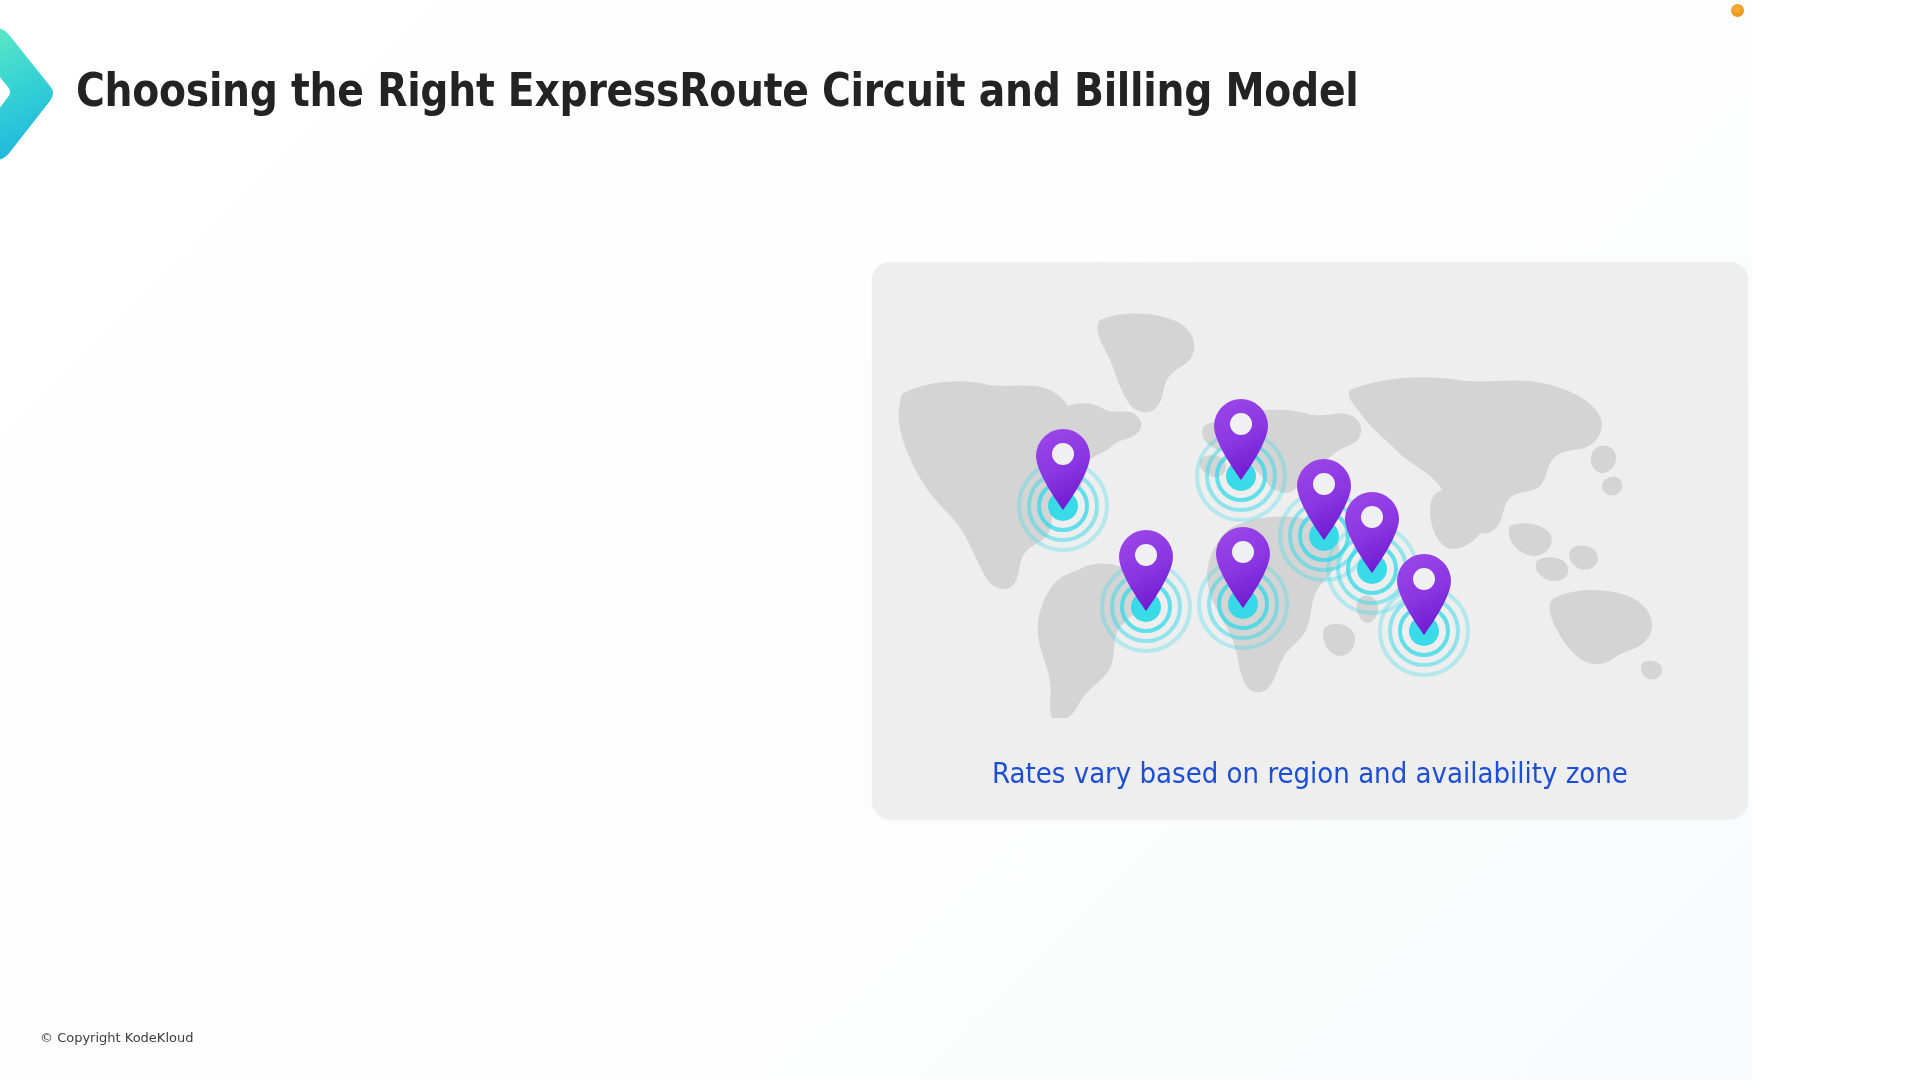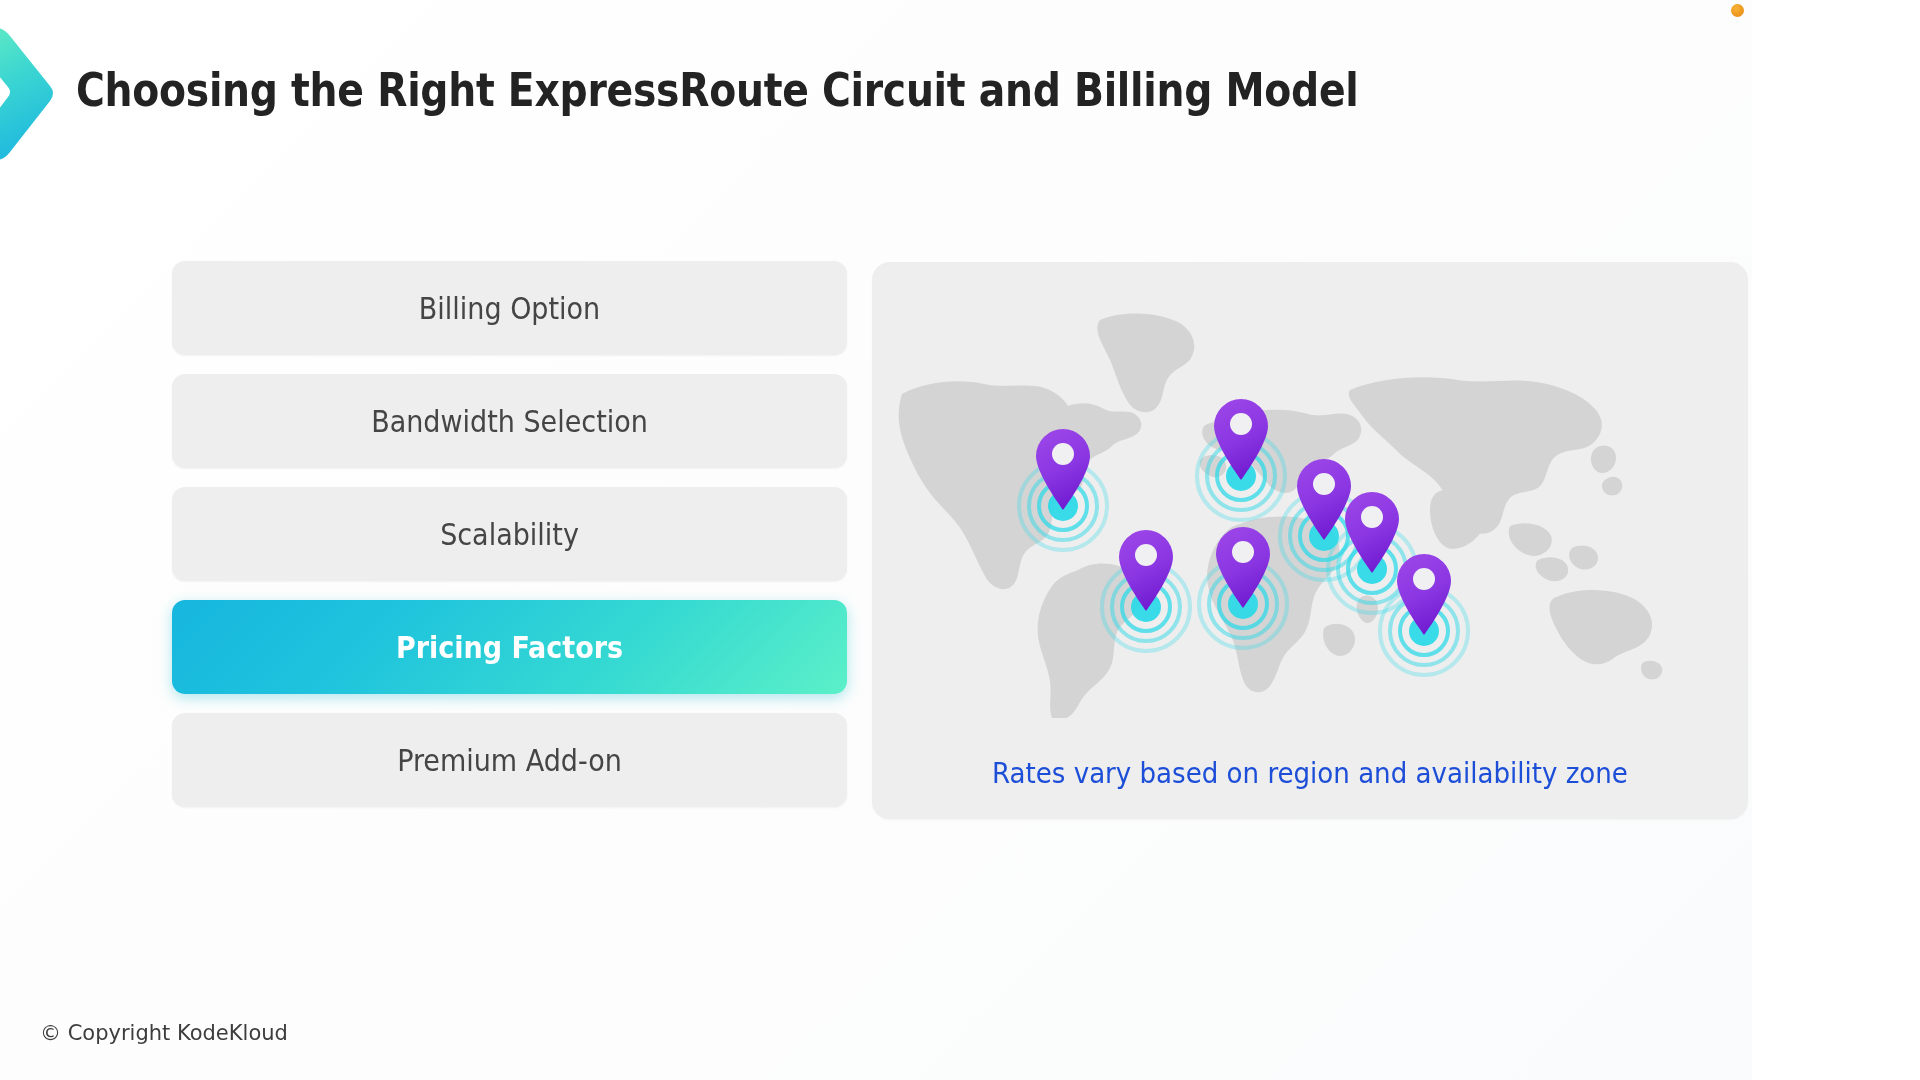--- a/index.html
+++ b/index.html
@@ -120,21 +120,21 @@
     color: #1d4ed8;
     font-family: "DejaVu Sans Condensed", "DejaVu Sans", "Liberation Sans", sans-serif;
     user-select: none;
   }
 
   
   .footer {
     position: absolute;
     left: 40px;
     bottom: 35px;
-    font-size: 21px;
+    font-size: 13px;
     color: #3d3d3d;
     font-family: "DejaVu Sans", "Liberation Sans", sans-serif;
     user-select: none;
   }
 </style>
 </head>
 <body>
 
 <div class="slide">
 
@@ -148,37 +148,20 @@
           <stop offset="45%" stop-color="#3ad5d2"></stop>
           <stop offset="100%" stop-color="#1eb7e0"></stop>
         </linearGradient>
       </defs>
       <path d="M2 2 L30 2 Q38 2 44 10 L84 60 Q90 67 84 75 L44 126 Q38 134 30 134 L2 134 Q-6 134 0 126 L42 71 Q46 66 42 61 L0 10 Q-6 2 2 2 Z" fill="url(#logoGrad)"></path>
     </svg>
   </div>
 
   <div class="title">Choosing the Right ExpressRoute Circuit and Billing Model</div>
 
-  <div class="options">
-    <div class="option">
-      <span>Billing Option</span>
-    </div>
-    <div class="option">
-      <span>Bandwidth Selection</span>
-    </div>
-    <div class="option">
-      <span>Scalability</span>
-    </div>
-    <div class="option active">
-      <span>Pricing Factors</span>
-    </div>
-    <div class="option">
-      <span>Premium Add-on</span>
-    </div>
-  </div>
 
   <div class="map-panel">
     <div class="map-wrap">
       <svg class="map-svg" viewBox="0 0 876 420" preserveAspectRatio="xMidYMid meet" aria-hidden="true">
         <defs>
           <linearGradient id="pinGrad" x1="0.3" y1="0" x2="0.65" y2="1">
             <stop offset="0%" stop-color="#9b45e8"></stop>
             <stop offset="50%" stop-color="#8a36e2"></stop>
             <stop offset="100%" stop-color="#6d18cf"></stop>
           </linearGradient>

